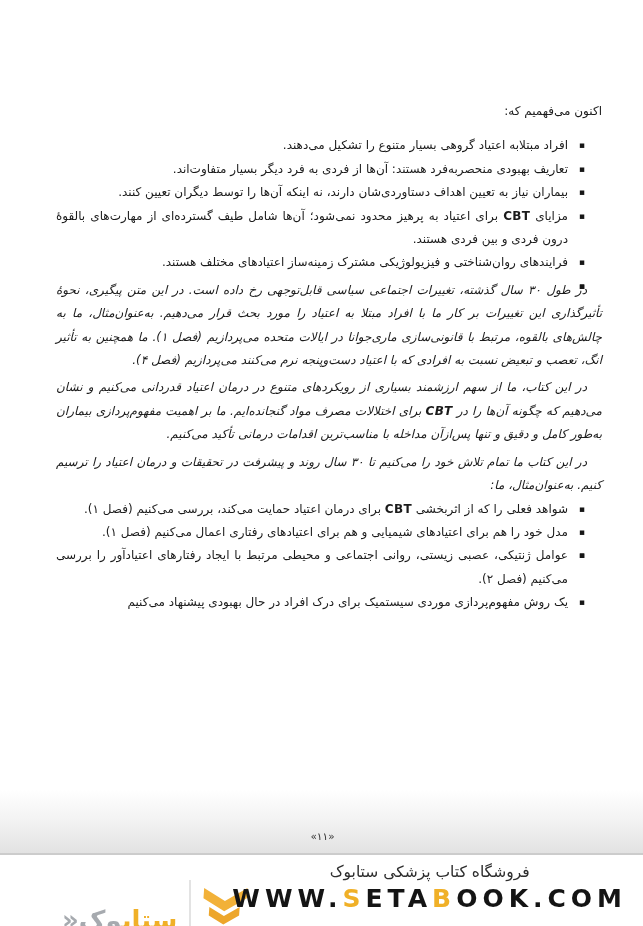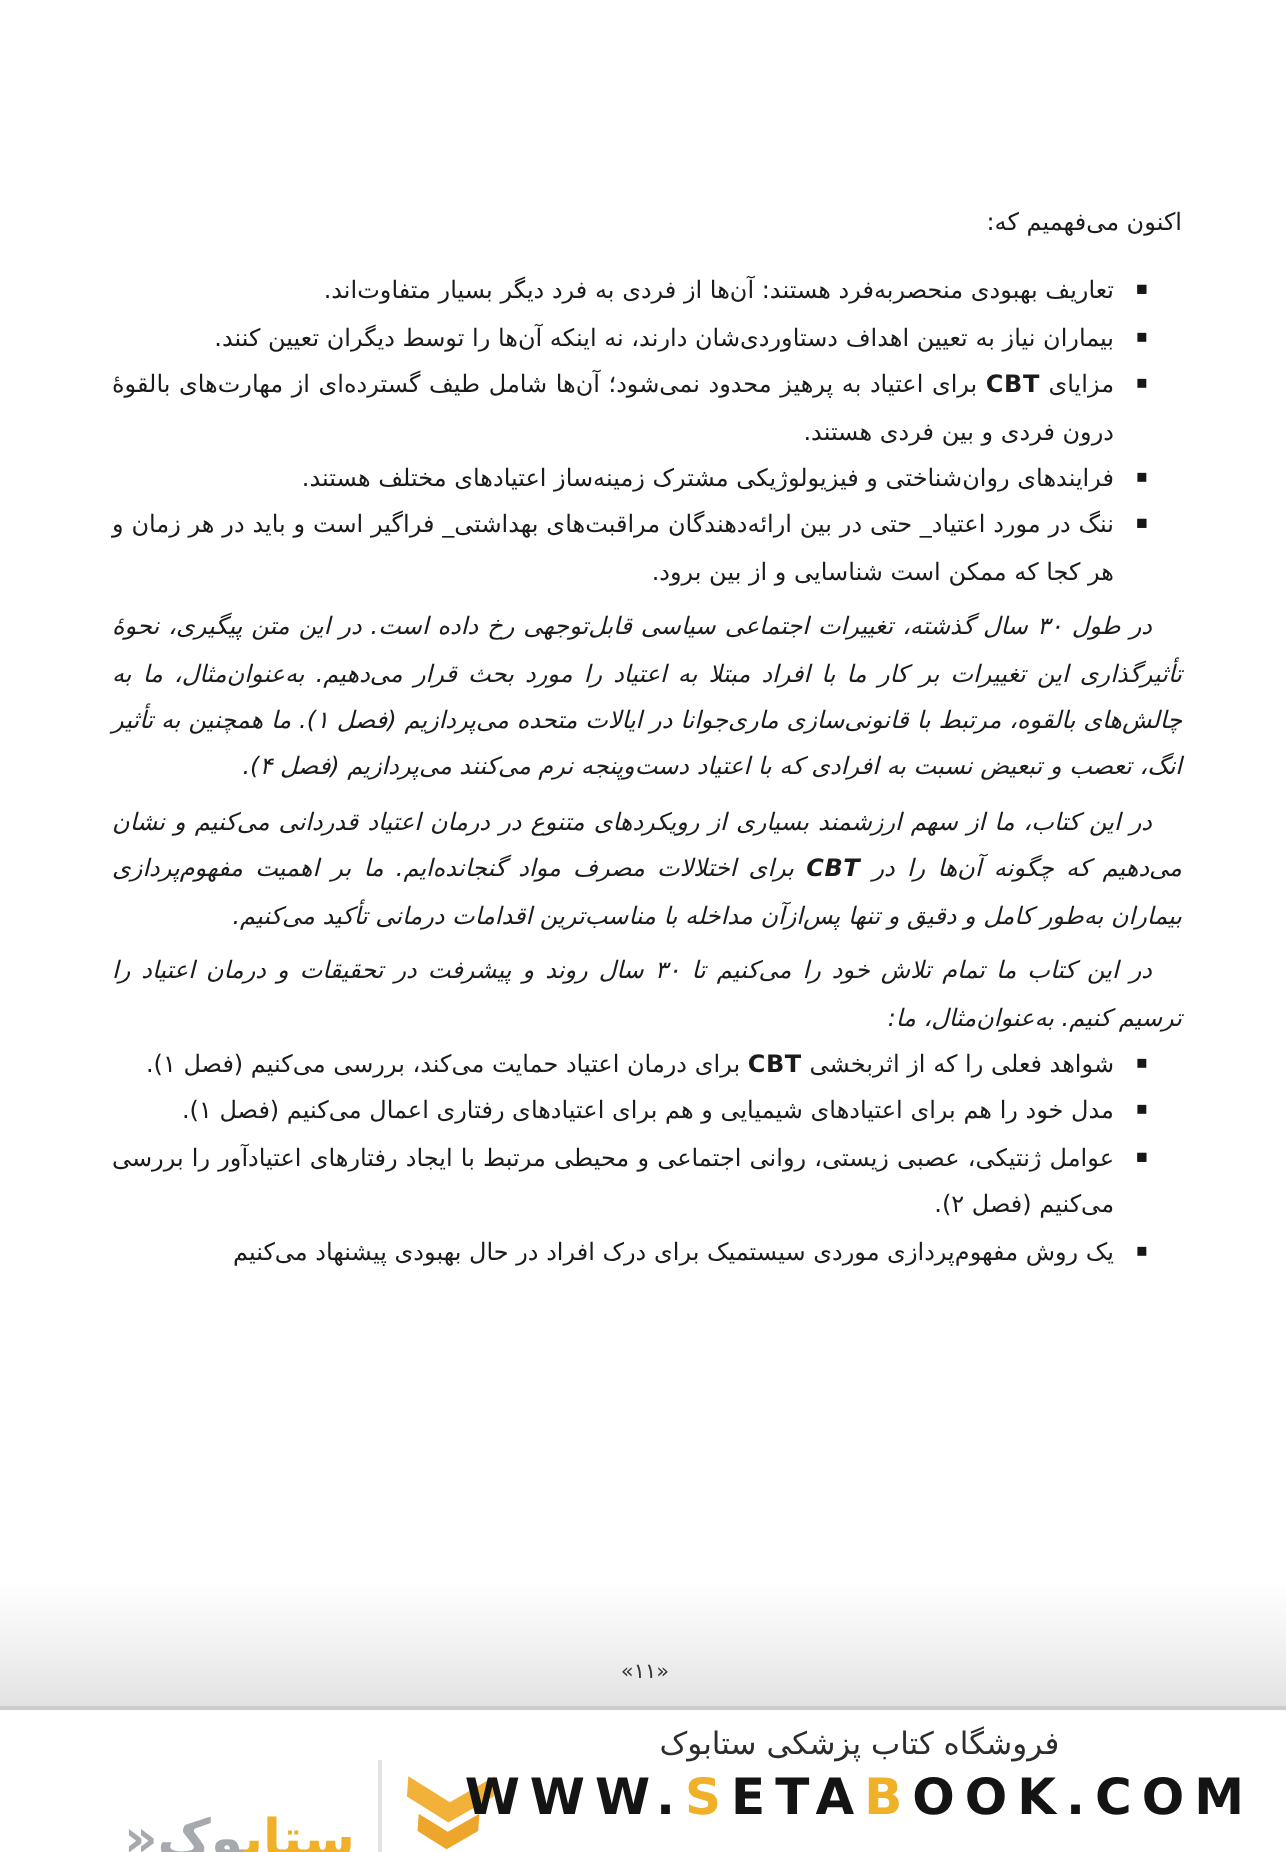--- a/index.html
+++ b/index.html
@@ -4,21 +4,21 @@
 <style>
   html,body{margin:0;padding:0;}
   body{
     width:643px;height:926px;position:relative;overflow:hidden;
     background:#ffffff;
     font-family:"DejaVu Sans", sans-serif;
   }
   
   .content{
     position:absolute;top:0;left:0;right:0;height:730px;
-    padding:100px 52px 0 56px;box-sizing:content-box;
+    padding:100px 41px 0 56px;box-sizing:content-box;
     direction:rtl;text-align:justify;
     color:#1b1b1b;font-size:12px;line-height:23.4px;
     overflow:hidden;z-index:1;
   }
   .title{margin:0 0 11px 0;}
   ul.bullets{list-style:none;margin:0;padding:0 15px 0 0;}
   ul.bullets li{position:relative;padding-right:19px;margin:0;}
   .mk{position:absolute;right:2px;top:0;font-size:9px;color:#161616;line-height:23.4px;}
   .bullets-1{margin-bottom:3px;}
   p.para{margin:4px 0 0 0;text-indent:15px;font-style:italic;}
@@ -50,27 +50,27 @@
   .url .hl{color:var(--accent,#F0B027);}
 </style>
 </head>
 <body>
 
 <div class="content">
 
   <p class="title">اکنون می‌فهمیم که:</p>
 
   <ul class="bullets bullets-1">
-    <li><span class="mk">▪</span></li>
+    <li><span class="mk">▪</span><span><span>افراد مبتلابه اعتیاد گروهی بسیار متنوع را تشکیل می‌دهند.</span></span></li>
     <li><span class="mk">▪</span><span><span>تعاریف بهبودی منحصربه‌فرد هستند: آن‌ها از فردی به فرد دیگر بسیار متفاوت‌اند.</span></span></li>
     <li><span class="mk">▪</span><span><span>بیماران نیاز به تعیین اهداف دستاوردی‌شان دارند، نه اینکه آن‌ها را توسط دیگران تعیین کنند.</span></span></li>
     <li><span class="mk">▪</span><span><span>مزایای </span><span class="b">CBT</span><span> برای اعتیاد به پرهیز محدود نمی‌شود؛ آن‌ها شامل طیف گسترده‌ای از مهارت‌های بالقوهٔ درون فردی و بین فردی هستند.</span></span></li>
     <li><span class="mk">▪</span><span><span>فرایندهای روان‌شناختی و فیزیولوژیکی مشترک زمینه‌ساز اعتیادهای مختلف هستند.</span></span></li>
     <li><span class="mk">▪</span></li>
-    <li><span class="mk">▪</span><span><span>ننگ در مورد اعتیاد_ حتی در بین ارائه‌دهندگان مراقبت‌های بهداشتی_ فراگیر است و باید در هر زمان و هر کجا که ممکن است شناسایی و از بین برود.</span></span></li>
+    <li><span class="mk">▪</span></li>
   </ul>
 
   <p class="para"><span>در طول ۳۰ سال گذشته، تغییرات اجتماعی سیاسی قابل‌توجهی رخ داده است. در این متن پیگیری، نحوهٔ تأثیرگذاری این تغییرات بر کار ما با افراد مبتلا به اعتیاد را مورد بحث قرار می‌دهیم. به‌عنوان‌مثال، ما به چالش‌های بالقوه، مرتبط با قانونی‌سازی ماری‌جوانا در ایالات متحده می‌پردازیم (فصل ۱). ما همچنین به تأثیر انگ، تعصب و تبعیض نسبت به افرادی که با اعتیاد دست‌وپنجه نرم می‌کنند می‌پردازیم (فصل ۴).</span></p>
   <p class="para"><span>در این کتاب، ما از سهم ارزشمند بسیاری از رویکردهای متنوع در درمان اعتیاد قدردانی می‌کنیم و نشان می‌دهیم که چگونه آن‌ها را در </span><span class="b">CBT</span><span> برای اختلالات مصرف مواد گنجانده‌ایم. ما بر اهمیت مفهوم‌پردازی بیماران به‌طور کامل و دقیق و تنها پس‌ازآن مداخله با مناسب‌ترین اقدامات درمانی تأکید می‌کنیم.</span></p>
   <p class="para"><span>در این کتاب ما تمام تلاش خود را می‌کنیم تا ۳۰ سال روند و پیشرفت در تحقیقات و درمان اعتیاد را ترسیم کنیم. به‌عنوان‌مثال، ما:</span></p>
 
   <ul class="bullets bullets-2">
     <li><span class="mk">▪</span><span><span>شواهد فعلی را که از اثربخشی </span><span class="b">CBT</span><span> برای درمان اعتیاد حمایت می‌کند، بررسی می‌کنیم (فصل ۱).</span></span></li>
     <li><span class="mk">▪</span><span><span>مدل خود را هم برای اعتیادهای شیمیایی و هم برای اعتیادهای رفتاری اعمال می‌کنیم (فصل ۱).</span></span></li>
     <li><span class="mk">▪</span></li>

